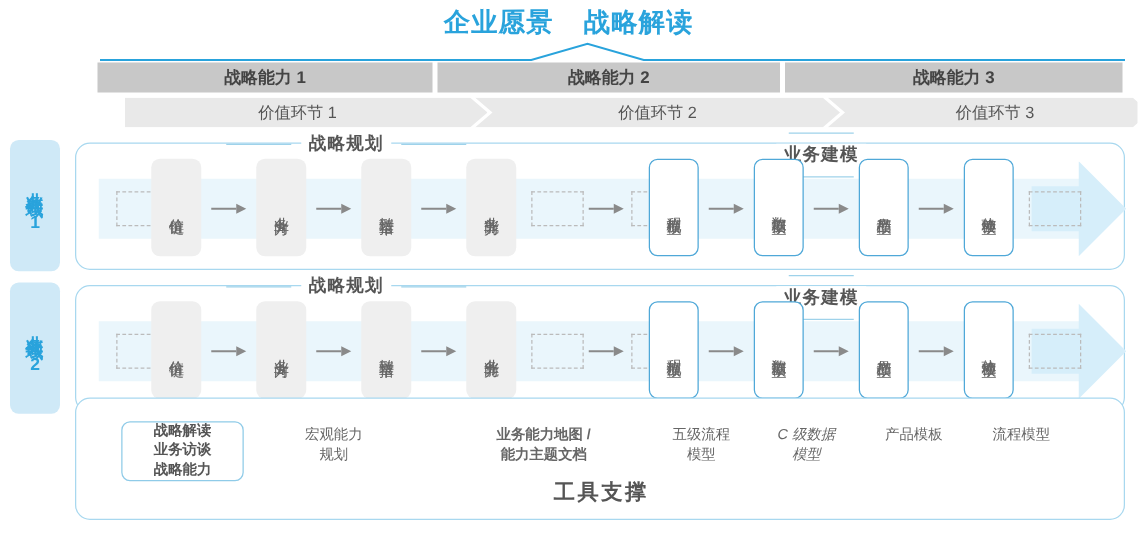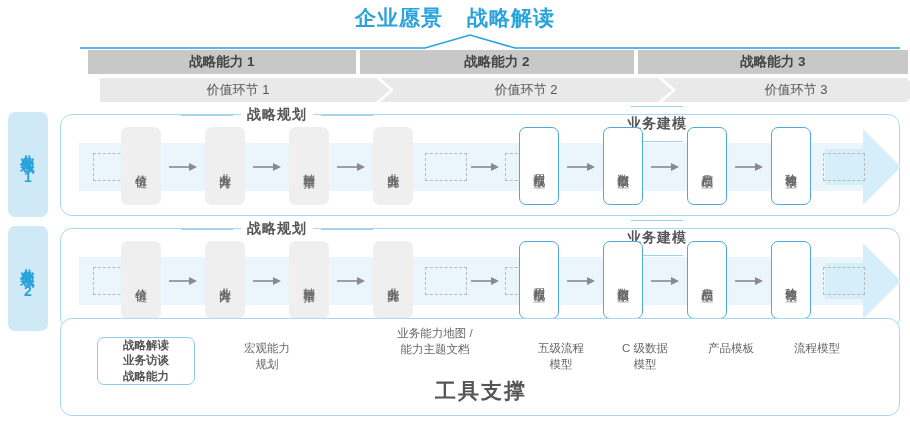--- a/index.html
+++ b/index.html
@@ -18,21 +18,21 @@
   }
   .title-text {
     font-size: 21px; font-weight: bold; color: #29a3dc; letter-spacing: 1px;
   }
 
   
   .tent { position: absolute; top: 34px; left: 80px; width: 820px; height: 16px; }
 
   
   .cap-row {
-    position: absolute; top: 50px; left: 88px; width: 820px; height: 24px;
+    position: absolute; top: 50px; left: 78px; width: 820px; height: 24px;
     display: flex; gap: 4px;
   }
   .cap-cell {
     background: #c8c8c8; color: #444; font-size: 13.5px; font-weight: bold;
     display: flex; align-items: center; justify-content: center;
   }
   .cap-cell.c1 { width: 268px; }
   .cap-cell.c2 { width: 274px; }
   .cap-cell.c3 { width: 270px; }
 
@@ -126,21 +126,21 @@
     line-height: 1.35;
   }
   .tool-first {
     position: absolute; left: 36px; top: 18px; width: 98px; height: 48px;
     border: 1px solid #8fcbe8; border-radius: 7px;
     display: flex; flex-direction: column; align-items: center; justify-content: center;
     font-size: 11.5px; color: #555; line-height: 1.32; font-weight: bold;
   }
   .footer-title {
     position: absolute; left: 0; bottom: 10px; width: 840px; text-align: center;
-    font-size: 21px; font-weight: bold; color: #555; letter-spacing: 2px;
+    font-size: 17px; font-weight: bold; color: #555; letter-spacing: 2px;
   }
 
   svg { display: block; overflow: visible; }
 </style>
 </head>
 <body>
 
 <div class="title-row">
   <span class="title-text">企业愿景</span>
   <span class="title-text">战略解读</span>
@@ -394,20 +394,20 @@
 </svg>
 
 <div class="tools-box">
   <div class="tool-first">
     <span>战略解读</span>
     <span>业务访谈</span>
     <span>战略能力</span>
   </div>
 
   <div class="tool-label" style="left:156px;top:22px;width:100px;">宏观能力<br>规划</div>
-  <div class="tool-label" style="left:300px;top:7px;width:148px;">业务能力地图 /<br>能力主题文档</div>
+  <div class="tool-label" style="left:300px;top:22px;width:148px;font-weight:bold;">业务能力地图 /<br>能力主题文档</div>
   <div class="tool-label" style="left:452px;top:22px;width:96px;">五级流程<br>模型</div>
-  <div class="tool-label" style="left:538px;top:22px;width:92px;">C 级数据<br>模型</div>
+  <div class="tool-label" style="left:538px;top:22px;width:92px;font-style:italic;">C 级数据<br>模型</div>
   <div class="tool-label" style="left:624px;top:22px;width:92px;">产品模板</div>
   <div class="tool-label" style="left:710px;top:22px;width:92px;">流程模型</div>
 
   <div class="footer-title">工具支撑</div>
 </div>
 
 </body></html>

